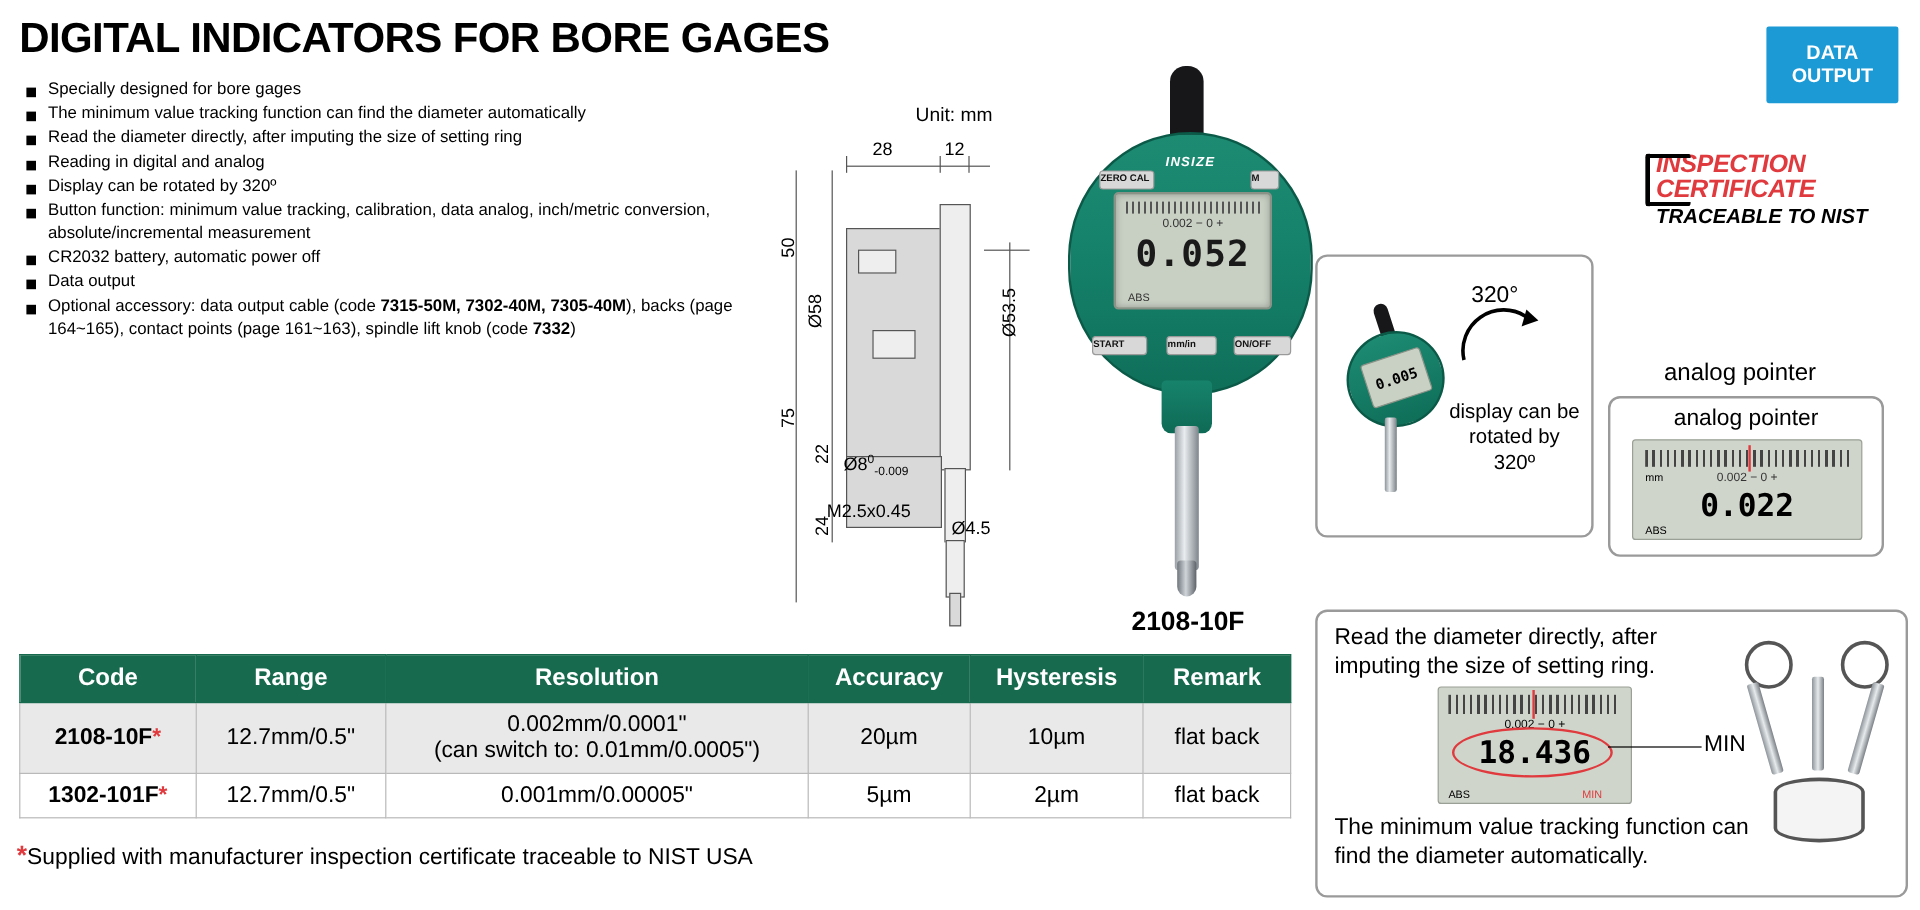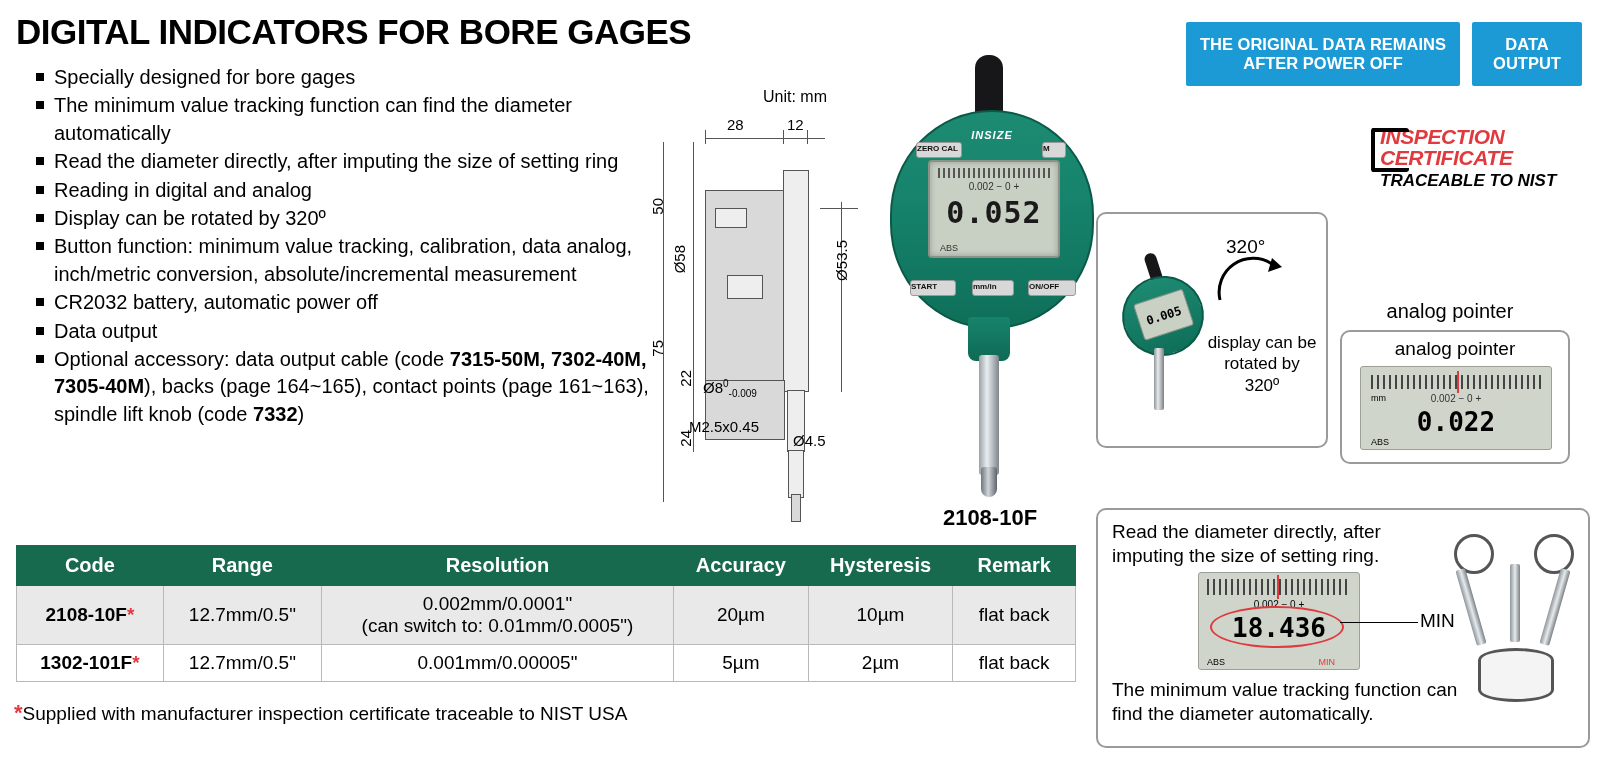--- a/index.html
+++ b/index.html
@@ -14,22 +14,22 @@
   .page{position:relative;width:1600px;height:758px;}
 
   
   .title{
     position:absolute;left:16px;top:12px;
     font-size:35px;font-weight:bold;letter-spacing:-0.5px;
   }
 
   
   .bullets{
-    position:absolute;left:32px;top:64px;width:640px;
-    font-size:20px;line-height:1.37;
+    position:absolute;left:18px;top:64px;width:640px;
+    font-size:14px;line-height:1.37;
   }
   .bullet{
     position:relative;padding-left:22px;margin-bottom:1px;
   }
   .bullet:before{
     content:"";position:absolute;left:4px;top:9px;
     width:8px;height:8px;background:#000;
   }
   .bullet b{font-weight:bold;}
 
@@ -276,21 +276,20 @@
     <div class="bullet">Reading in digital and analog</div>
     <div class="bullet">Display can be rotated by 320º</div>
     <div class="bullet">Button function: minimum value tracking, calibration, data analog, inch/metric conversion, absolute/incremental measurement</div>
     <div class="bullet">CR2032 battery, automatic power off</div>
     <div class="bullet">Data output</div>
     <div class="bullet">
       <span>Optional accessory: data output cable (code </span><b>7315-50M, 7302-40M, 7305-40M</b><span>), backs (page 164~165), contact points (page 161~163), spindle lift knob (code </span><b>7332</b><span>)</span>
     </div>
   </div>
 
-  <div class="badge" id="badge-original">THE ORIGINAL DATA REMAINS AFTER POWER OFF</div>
   <div class="badge" id="badge-output">DATA OUTPUT</div>
 
   <div class="cert">
     <div class="cert-logo">
       <div class="cert-bracket"></div>
       <div class="cert-line1">INSPECTION</div>
       <div class="cert-line2">CERTIFICATE</div>
       <div class="cert-sub">TRACEABLE TO NIST</div>
     </div>
   </div>

